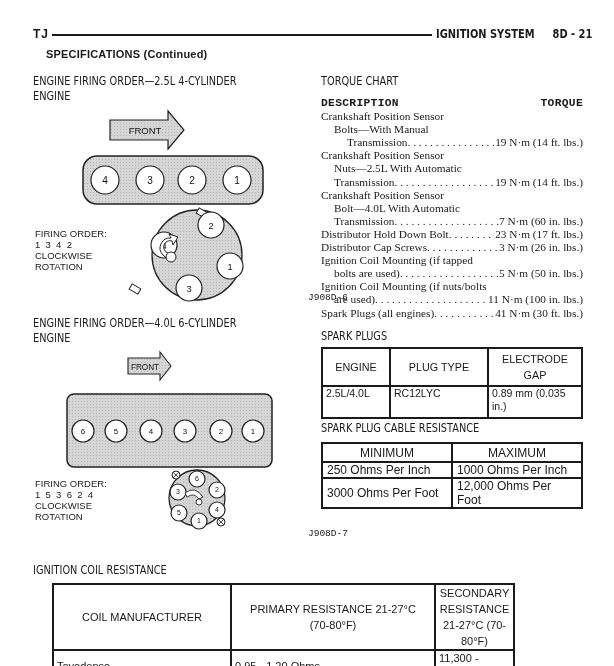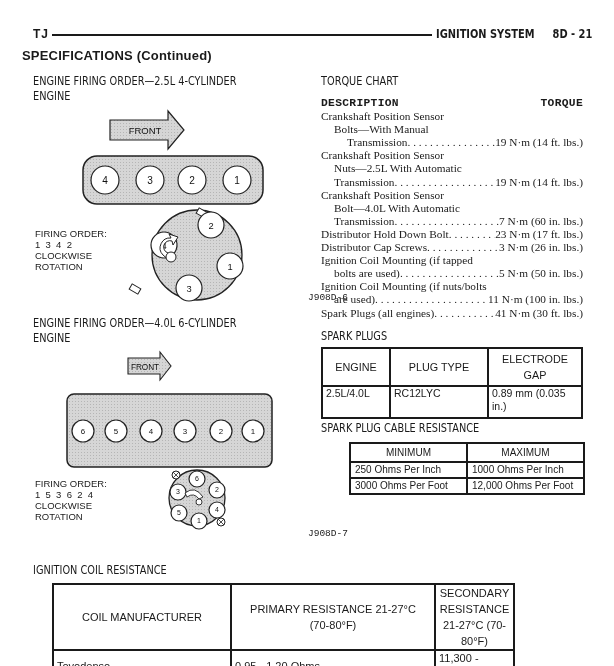--- a/index.html
+++ b/index.html
@@ -4,42 +4,42 @@
 <style>
   html, body { margin: 0; padding: 0; background: #ffffff; }
   body { width: 614px; height: 666px; position: relative; overflow: hidden; color: #1a1a1a; font-family: "Liberation Sans", sans-serif; }
   .abs { position: absolute; }
 
   
   .hdr-left { left: 33px; top: 27px; font-weight: bold; font-size: 12px; letter-spacing: 1px; }
   .hdr-rule { left: 52px; top: 34px; width: 380px; height: 1.5px; background: #1a1a1a; }
   .hdr-right { left: 436px; top: 27px; font-size: 12px; font-weight: bold; font-family: "DejaVu Sans", sans-serif; transform: scaleX(0.82); transform-origin: left top; white-space: nowrap; }
   .hdr-right .pg { margin-left: 22px; }
-  .spec-title { left: 22px; top: 48px; font-weight: bold; font-size: 13px; letter-spacing: 0.2px; }
+  .spec-title { left: 46px; top: 48px; font-weight: bold; font-size: 11px; letter-spacing: 0.2px; }
 
   .condensed { font-family: "DejaVu Sans", sans-serif; transform: scaleX(0.78); transform-origin: left top; white-space: nowrap; font-size: 12.5px; line-height: 15px; }
 
   
   .torque { left: 321px; top: 97px; width: 262px; font-family: "Liberation Serif", serif; font-size: 11.3px; line-height: 13.1px; }
   .torque .th { display: flex; justify-content: space-between; font-weight: bold; letter-spacing: 0.3px; font-family: Liberation Mono, monospace; }
   .torque .row { white-space: nowrap; }
   .torque .i1 { padding-left: 13px; }
   .torque .i2 { padding-left: 26px; }
   .leader { display: flex; white-space: nowrap; }
   .leader .d { flex: 1; overflow: hidden; white-space: nowrap; letter-spacing: 1.4px; }
   .leader .d::before { content: ". . . . . . . . . . . . . . . . . . . . . . . . . . . . . . . . . . . . . . . . . . . . . . . ."; letter-spacing: 0; }
 
   
   table { border-collapse: collapse; font-family: "Liberation Sans", sans-serif; color: #1a1a1a; }
   table td, table th { border: 2px solid #1a1a1a; padding: 0 3px; }
   .sp-table { left: 321px; top: 347px; width: 262px; font-size: 10.5px; }
   .sp-table th { font-weight: normal; height: 36px; text-align: center; font-size: 10.8px; line-height: 16px; }
   .sp-table td { vertical-align: top; height: 30px; line-height: 13px; }
 
-  .cr-table { left: 321px; top: 442px; width: 236px; font-size: 10px; margin-left: 28px; }
+  .cr-table { left: 321px; top: 442px; width: 262px; font-size: 12px; }
   .cr-table th { font-weight: normal; height: 17px; text-align: center; }
   .cr-table td { height: 14px; line-height: 14px; padding-left: 4px; }
 
   .ic-table { left: 32px; top: 583px; width: 463px; font-size: 11px; margin-left: 20px; }
   .ic-table th { font-weight: normal; height: 36px; text-align: center; line-height: 16px; }
   .ic-table td { height: 15px; line-height: 15px; }
 
   .fo-text { font-size: 9.5px; line-height: 11px; font-family: Liberation Sans, sans-serif; }
   .fig-id { font-size: 9.5px; font-family: Liberation Mono, monospace; margin-left: 44px; }
 </style>

